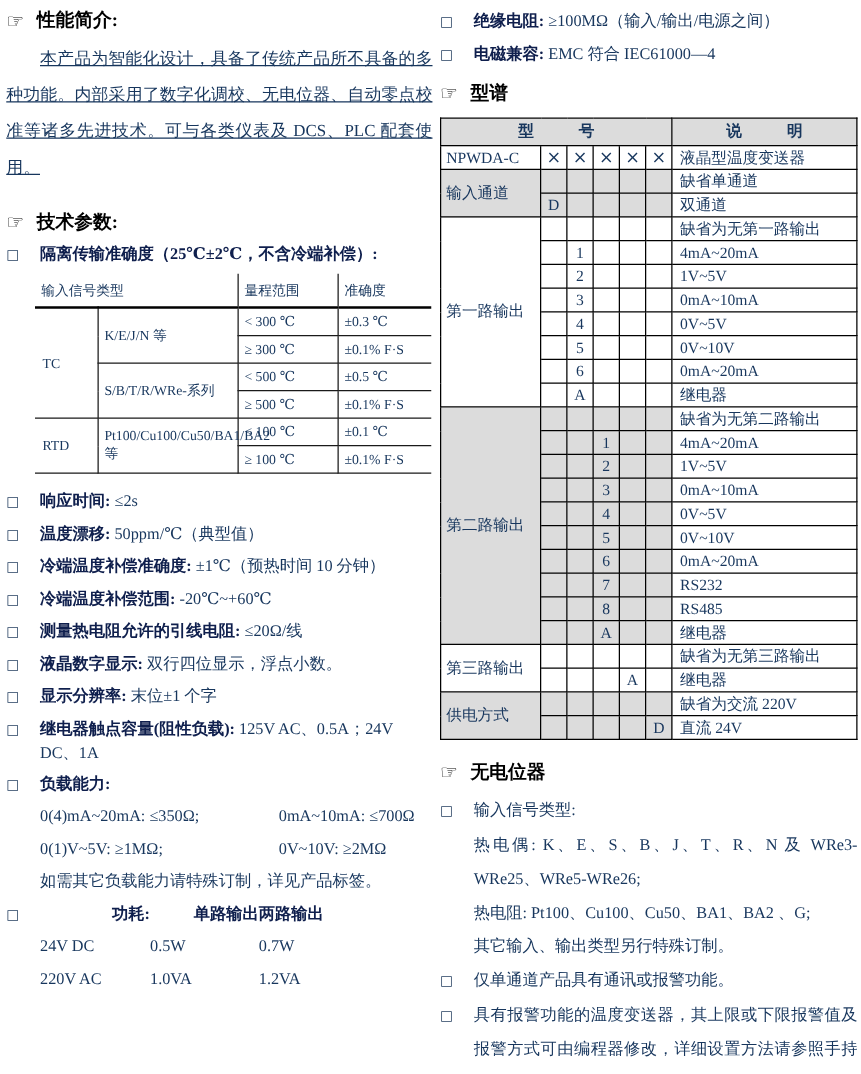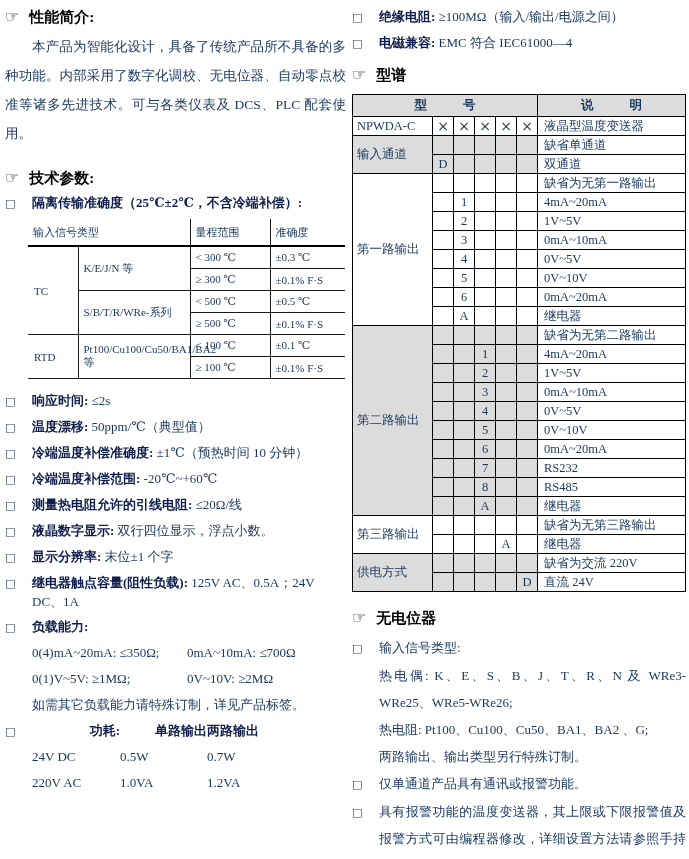--- a/index.html
+++ b/index.html
@@ -17,21 +17,21 @@
   .hand{font-family:"DejaVu Sans",sans-serif;font-size:16px;font-weight:bold;color:#000;}
 
   p.para{margin:0;text-indent:2em;line-height:29px;font-size:13.5px;text-align:justify;}
 
   .item{display:flex;margin:0 0 6px 0;line-height:19px;}
   .item .b{width:27px;flex:none;font-size:11px;color:#243f60;padding-top:1px;
     font-family:"DejaVu Sans",sans-serif;}
   .item .txt{flex:1;}
   .item b.lab{color:#0f1f4d;text-align:right;}
   .sub{margin:0 0 7px 27px;line-height:19px;font-family:Liberation Serif, serif;}
-  .sub2{display:flex;margin:0 0 7px 27px;line-height:19px;}
+  .sub2{display:flex;margin:0 0 7px 27px;line-height:19px;gap:36px;}
   .sub2 .a{width:155px;flex:none;}
   .pgrid{display:flex;}
   .pgrid .pc1{width:88px;flex:none;}
   .pgrid .pc2{width:87px;flex:none;}
   .just{text-align:justify;}
 
   
   table.acc{border-collapse:collapse;margin:4px 0 12px 23px;width:317px;table-layout:fixed;
     font-size:11px;}
   table.acc td{border:1px solid #1a1a1a;padding:1px 5px;height:19px;vertical-align:middle;}
@@ -57,21 +57,21 @@
 </style>
 </head>
 <body>
 
 <div class="col col-left">
 
   <div class="sec-head">
     <span class="hand">☞</span>
     <span>性能简介:</span>
   </div>
-  <p class="para" style="margin-bottom:20px;">本产品为智能化设计，具备了传统产品所不具备的多种功能。内部采用了数字化调校、无电位器、自动零点校准等诸多先进技术。可与各类仪表及 DCS、PLC 配套使用。</p>
+  <p class="para" style="margin-bottom:20px;text-decoration:underline;">本产品为智能化设计，具备了传统产品所不具备的多种功能。内部采用了数字化调校、无电位器、自动零点校准等诸多先进技术。可与各类仪表及 DCS、PLC 配套使用。</p>
 
   <div class="sec-head">
     <span class="hand">☞</span>
     <span>技术参数:</span>
   </div>
 
   <div class="item">
     <span class="b">□</span>
     <span class="txt"><b class="lab">隔离传输准确度（25℃±2℃，不含冷端补偿）:</b></span>
   </div>
@@ -450,21 +450,21 @@
       <span class="hand">☞</span>
       <span>无电位器</span>
     </div>
 
     <div class="item">
       <span class="b">□</span>
       <span class="txt">输入信号类型:</span>
     </div>
     <div class="sub just">热电偶: K、E、S、B、J、T、R、N 及 WRe3-WRe25、WRe5-WRe26;</div>
     <div class="sub">热电阻: Pt100、Cu100、Cu50、BA1、BA2 、G;</div>
-    <div class="sub">两路输出、输出类型另行特殊订制。</div>
+    <div class="sub">其它输入、输出类型另行特殊订制。</div>
 
     <div class="item">
       <span class="b">□</span>
       <span class="txt">仅单通道产品具有通讯或报警功能。</span>
     </div>
     <div class="item">
       <span class="b">□</span>
       <span class="txt just">具有报警功能的温度变送器，其上限或下限报警值及报警方式可由编程器修改，详细设置方法请参照手持式编程器使用说明书。继电器缺省为常开点输出，如需常闭请订制。</span>
     </div>
   </div>

